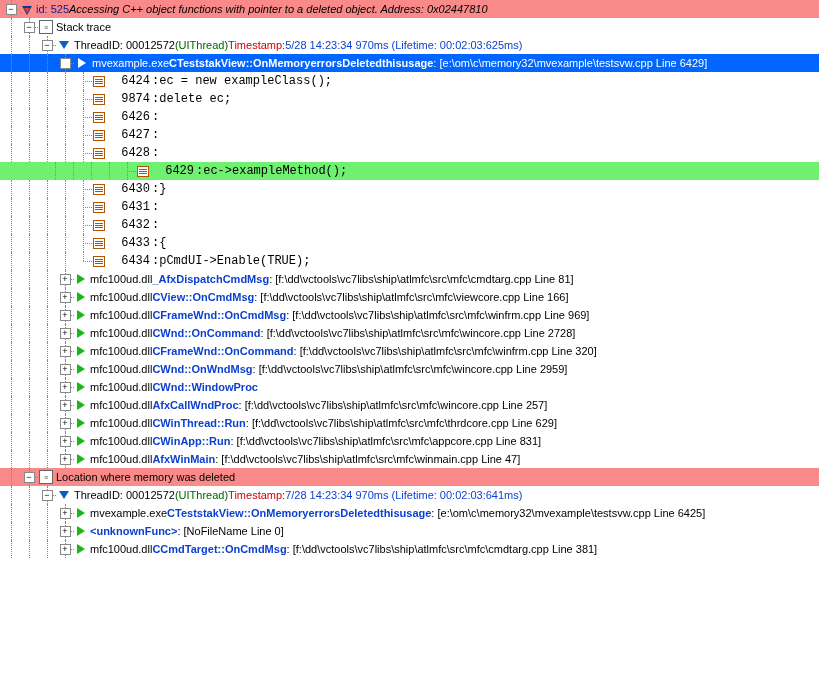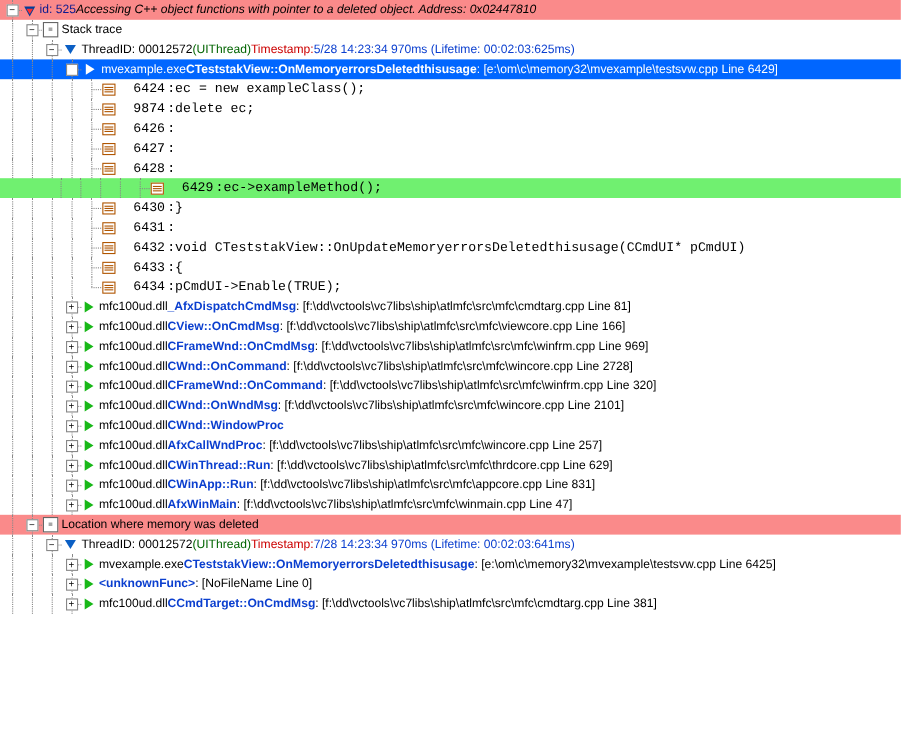--- a/index.html
+++ b/index.html
@@ -269,21 +269,20 @@
     <div class="row code">
       <span class="indent" style="width: 2px;"></span>
       <span class="conn nobranch"></span>
       <span class="conn nobranch"></span>
       <span class="conn nobranch"></span>
       <span class="conn nobranch"></span>
       <span class="conn "></span>
       <span class="icon codeline"></span>
       <span class="linenum">6432</span>
       <span> : </span>
-      <span class="codetxt">void CTeststakView::OnUpdateMemoryerrorsDeletedthisusage(CCmdUI* pCmdUI)</span>
     </div>
     <div class="row code">
       <span class="indent" style="width: 2px;"></span>
       <span class="conn nobranch"></span>
       <span class="conn nobranch"></span>
       <span class="conn nobranch"></span>
       <span class="conn nobranch"></span>
       <span class="conn "></span>
       <span class="icon codeline"></span>
       <span class="linenum">6433</span>
@@ -371,21 +370,21 @@
       <span class="indent" style="width: 2px;"></span>
       <span class="conn nobranch"></span>
       <span class="conn nobranch"></span>
       <span class="conn nobranch"></span>
       <span class="conn">
         <span class="expander">+</span>
       </span>
       <span class="icon play"></span>
       <span class="module">mfc100ud.dll</span> 
       <span class="func">CWnd::OnWndMsg</span> 
-      <span class="loc">: [f:\dd\vctools\vc7libs\ship\atlmfc\src\mfc\wincore.cpp Line 2101]</span>
+      <span class="loc">: [f:\dd\vctools\vc7libs\ship\atlmfc\src\mfc\wincore.cpp Line 2959]</span>
     </div>
     <div class="row ">
       <span class="indent" style="width: 2px;"></span>
       <span class="conn nobranch"></span>
       <span class="conn nobranch"></span>
       <span class="conn nobranch"></span>
       <span class="conn">
         <span class="expander">+</span>
       </span>
       <span class="icon play"></span>

